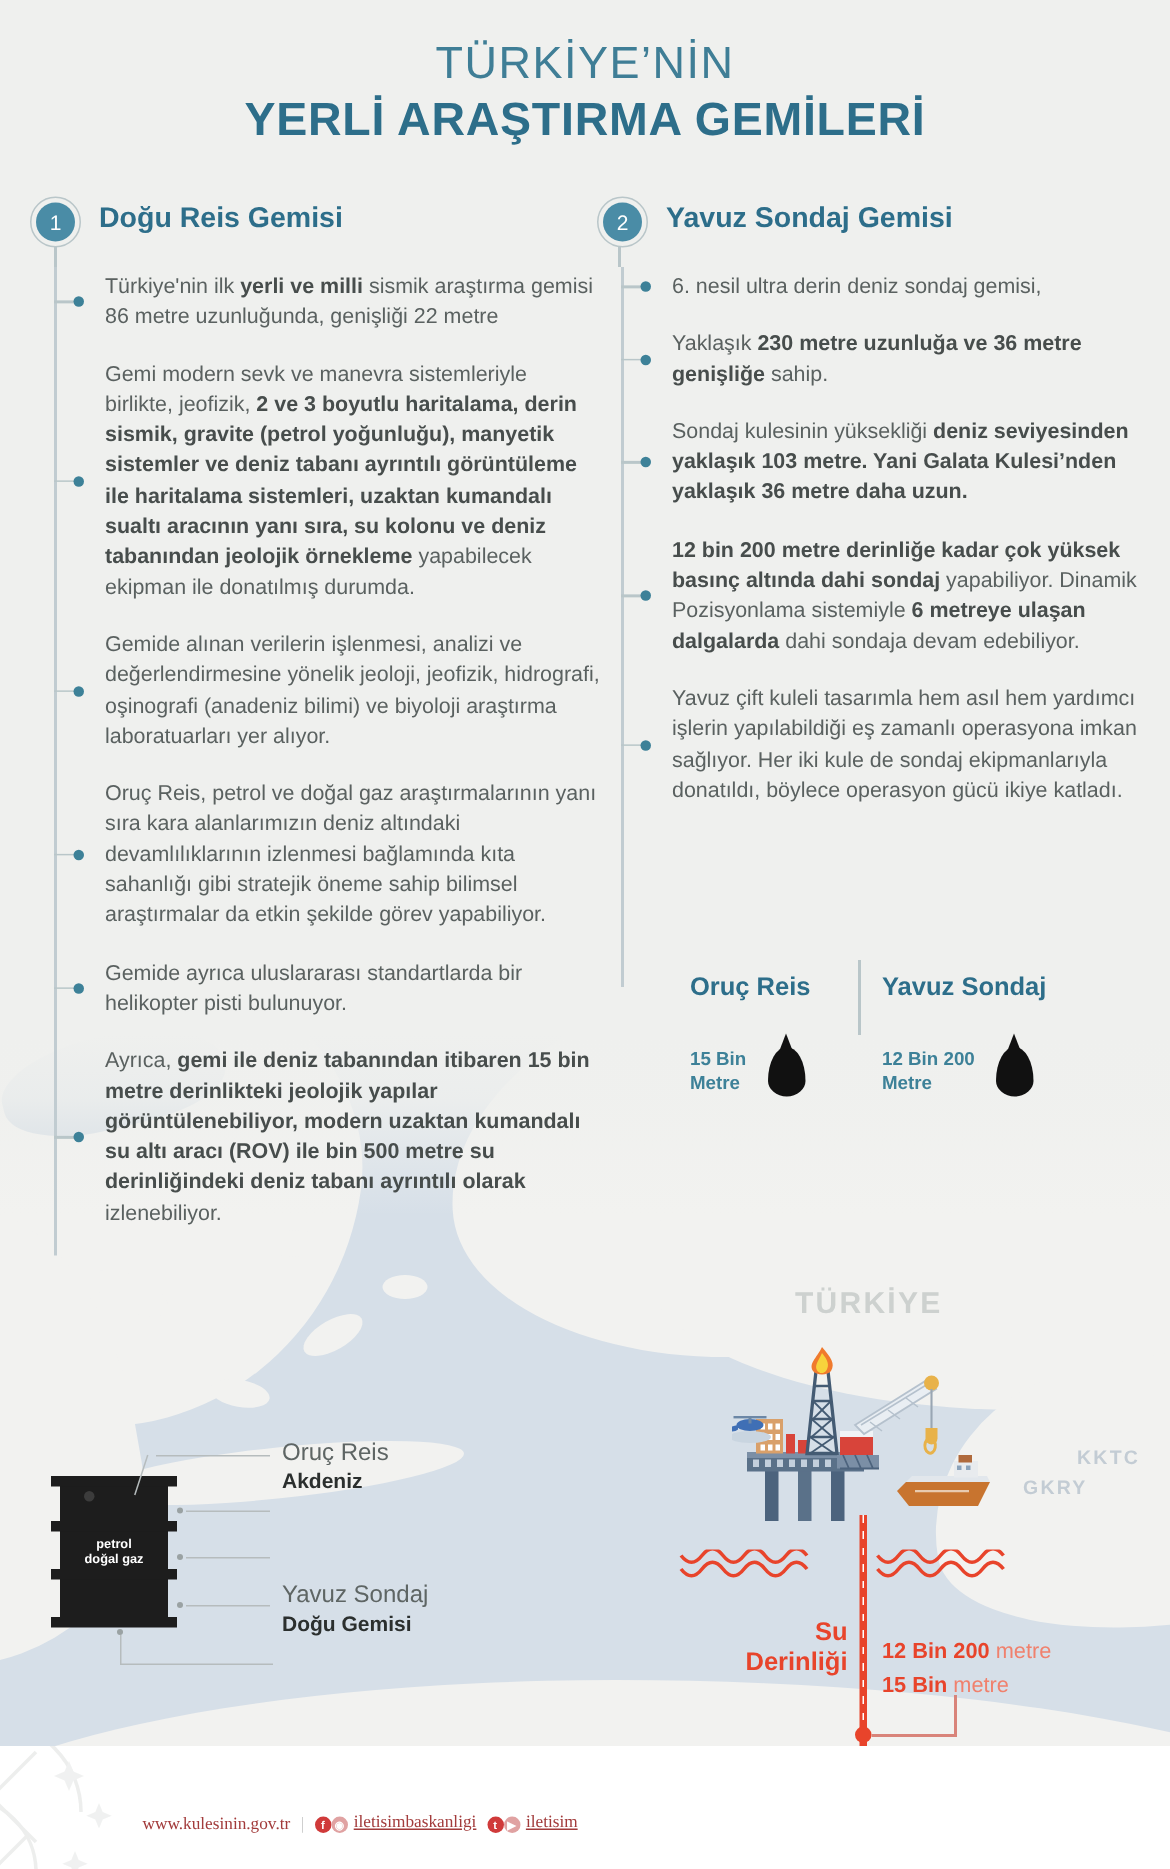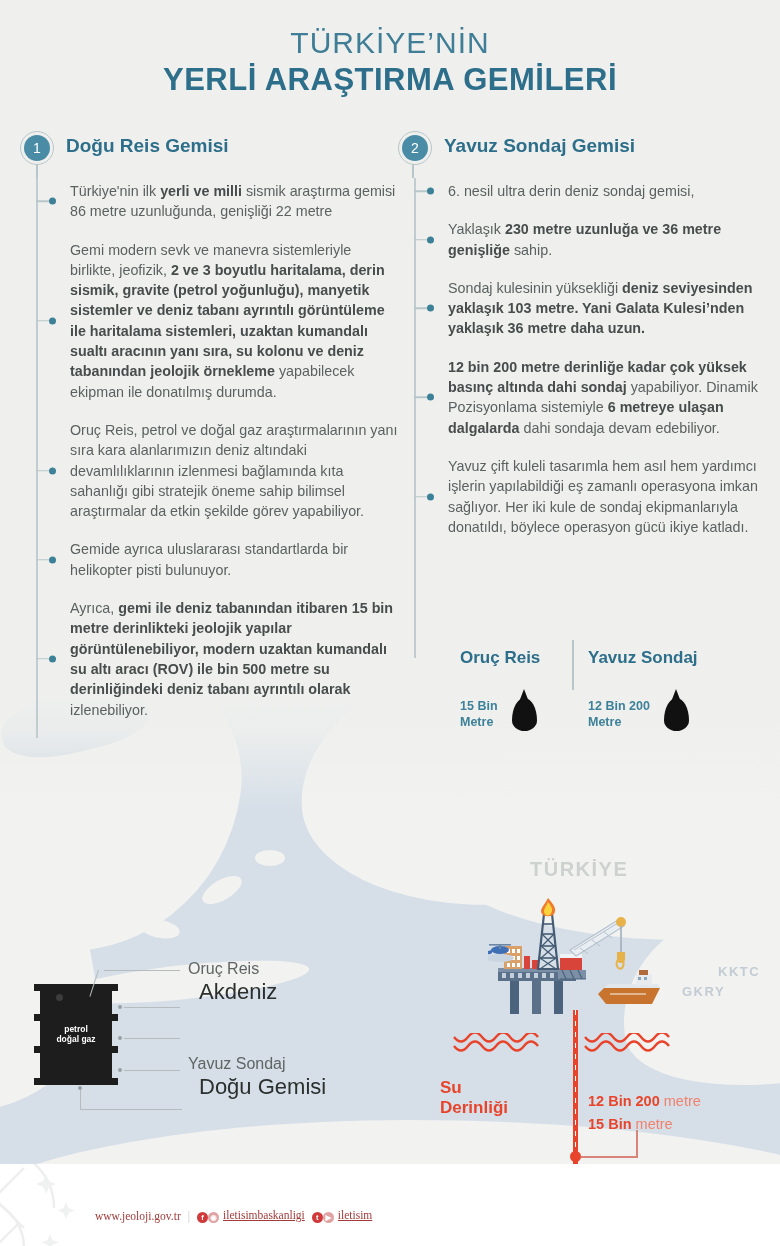--- a/index.html
+++ b/index.html
@@ -213,38 +213,38 @@
   .barrel .rib3{top:58px;}
   .barrel .rib4{top:90px;}
   .barrel .cap{position:absolute;left:16px;top:6px;width:7px;height:7px;border-radius:50%;background:#3c3c3c;}
   .barrel .btext{
     position:absolute;left:0;top:36px;width:72px;text-align:center;
     color:#fff;font-size:8.5px;font-weight:bold;line-height:1.2;white-space:pre-line;
   }
   .lead-line{position:absolute;background:#b6bcbd;}
   .lbl{position:absolute;white-space:nowrap;}
   .lbl .l1{font-size:16px;color:#5e6564;font-weight:400;}
-  .lbl .l2{font-size:22px;color:#2b2f2e;font-weight:normal;margin-top:1px;margin-left:11px;}
+  .lbl .l2{font-size:14px;color:#2b2f2e;font-weight:bold;margin-top:1px;}
   .lead-dot{position:absolute;width:4px;height:4px;border-radius:50%;background:#9aa2a3;}
 
   
   .rig-wrap{position:absolute;left:488px;top:898px;width:180px;height:125px;}
   .red-line{
     position:absolute;left:573px;top:1010px;width:5px;height:155px;background:#e8442b;
   }
   .red-dash{
     position:absolute;left:575.2px;top:1010px;width:1.2px;height:155px;
     background:repeating-linear-gradient(to bottom,#fff 0,#fff 5px,transparent 5px,transparent 11px);
   }
   .wave{position:absolute;}
   .wave svg{display:block;}
   .wave-l{left:452px;top:1033px;}
   .wave-r{left:583px;top:1033px;}
   .depth-title{
-    position:absolute;left:440px;top:1078px;width:125px;
+    position:absolute;left:440px;top:1078px;width:125px;text-align:right;
     font-size:17px;font-weight:bold;color:#e8442b;line-height:1.18;white-space:pre-line;
   }
   .depth-vals{position:absolute;left:588px;top:1093px;}
   .depth-val{font-size:14.5px;color:#f0816d;margin-bottom:7px;white-space:nowrap;}
   .depth-val b{color:#e8442b;font-weight:bold;}
   .marker-dot{position:absolute;left:570px;top:1151px;width:11px;height:11px;border-radius:50%;background:#e8442b;}
   .marker-h{position:absolute;left:581px;top:1155.5px;width:57px;height:2px;background:#d9847a;}
   .marker-v{position:absolute;left:636px;top:1130px;width:2px;height:28px;background:#d9847a;}
 
   
@@ -322,20 +322,25 @@
         <span class="txt">Türkiye'nin ilk <b>yerli ve milli</b> sismik araştırma gemisi 86 metre uzunluğunda, genişliği 22 metre</span>
       </div>
       <div class="bullet">
         <span class="leader"></span>
         <span class="dot"></span>
         <span class="txt">Gemi modern sevk ve manevra sistemleriyle birlikte, jeofizik, <b>2 ve 3 boyutlu haritalama, derin sismik, gravite (petrol yoğunluğu), manyetik sistemler ve deniz tabanı ayrıntılı görüntüleme ile haritalama sistemleri, uzaktan kumandalı sualtı aracının yanı sıra, su kolonu ve deniz tabanından jeolojik örnekleme</b> yapabilecek ekipman ile donatılmış durumda.</span>
       </div>
       <div class="bullet">
         <span class="leader"></span>
         <span class="dot"></span>
+        <span class="txt">Gemide alınan verilerin işlenmesi, analizi ve değerlendirmesine yönelik jeoloji, jeofizik, hidrografi, oşinografi (anadeniz bilimi) ve biyoloji araştırma laboratuarları yer alıyor.</span>
+      </div>
+      <div class="bullet">
+        <span class="leader"></span>
+        <span class="dot"></span>
         <span class="txt">Oruç Reis, petrol ve doğal gaz araştırmalarının yanı sıra kara alanlarımızın deniz altındaki devamlılıklarının izlenmesi bağlamında kıta sahanlığı gibi stratejik öneme sahip bilimsel araştırmalar da etkin şekilde görev yapabiliyor.</span>
       </div>
       <div class="bullet">
         <span class="leader"></span>
         <span class="dot"></span>
         <span class="txt">Gemide ayrıca uluslararası standartlarda bir helikopter pisti bulunuyor.</span>
       </div>
       <div class="bullet">
         <span class="leader"></span>
         <span class="dot"></span>
@@ -570,21 +575,21 @@
       <g fill="#e3e5e4">
         <path d="M62 16 l3 7 7 3 -7 3 -3 7 -3 -7 -7 -3 7 -3z"></path>
         <path d="M82 44 l2.5 6 6 2.5 -6 2.5 -2.5 6 -2.5 -6 -6 -2.5 6 -2.5z"></path>
         <path d="M66 76 l2.5 6 6 2.5 -6 2.5 -2.5 6 -2.5 -6 -6 -2.5 6 -2.5z"></path>
       </g>
     </svg>
 
   </div>
 
   <div class="foot-text">
-    <span>www.jeoloji.gov.tr</span>
+    <span>www.kulesinin.gov.tr</span>
     <span class="sep">|</span>
     <span>
       <span class="sicon">f</span><span class="sicon pale">◉</span><span class="handle">iletisimbaskanligi</span>
     </span>
     <span>
       <span class="sicon">t</span><span class="sicon pale">▶</span><span class="handle">iletisim</span>
     </span>
   </div>
 
 </div>

